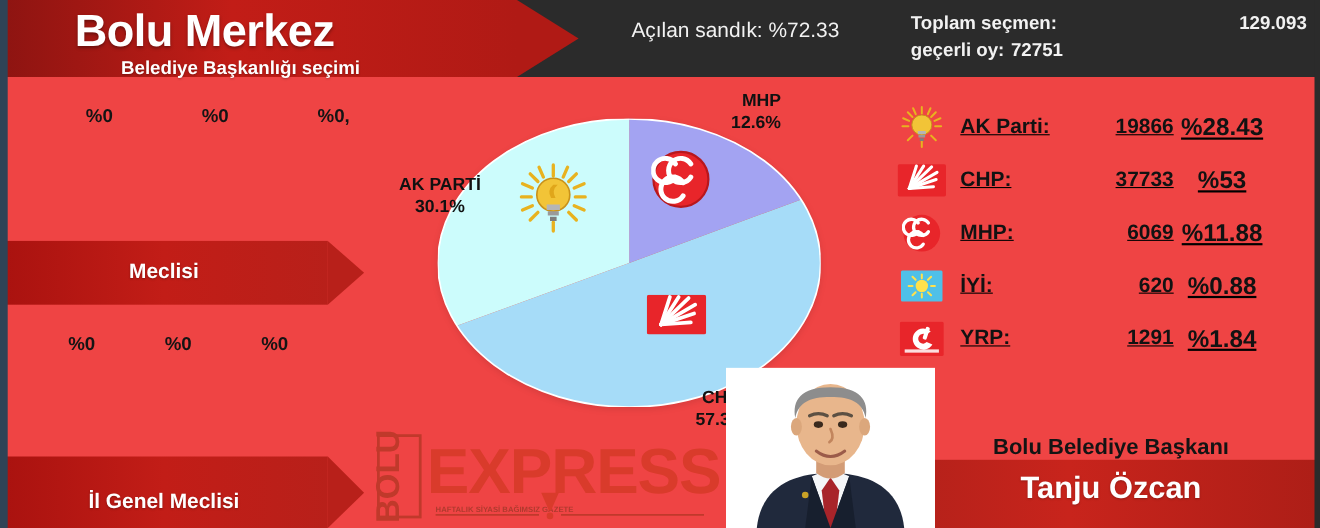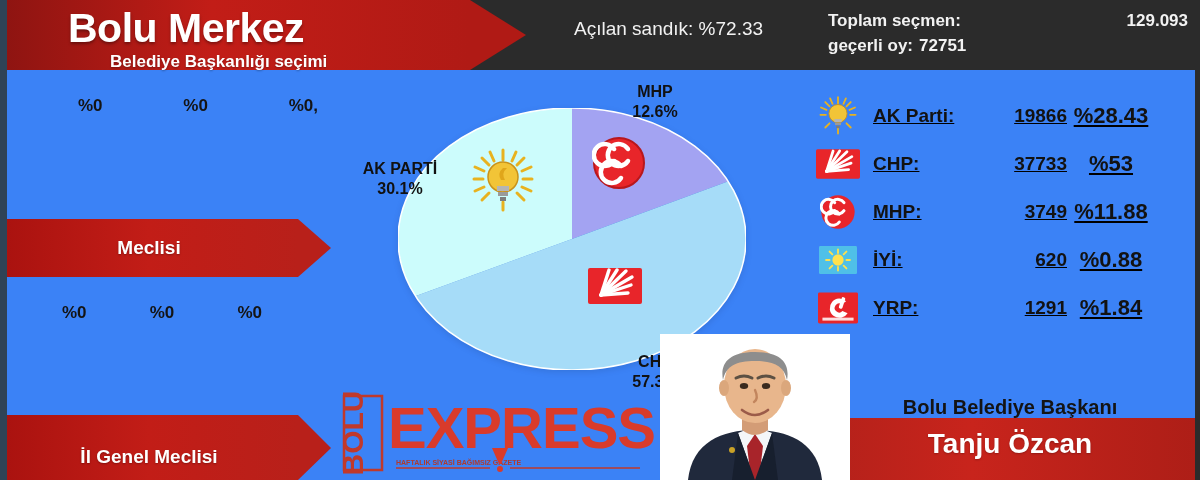--- a/index.html
+++ b/index.html
@@ -3,21 +3,21 @@
 <meta charset="utf-8">
 <title>Bolu Merkez Secim Sonuclari</title>
 <style>
   html,body{margin:0;padding:0;}
   body{
     width:1200px;height:480px;overflow:hidden;
     background:#ffffff;
     font-family:"Liberation Sans", sans-serif;
     position:relative;
   }
-  .stage{position:absolute;left:0;top:0;width:1200px;height:480px;background:#3b82f6;overflow:hidden;}
+  .stage{position:absolute;left:0;top:0;width:1200px;height:480px;background:#ef4444;overflow:hidden;}
 
   
   .edge-strip{position:absolute;left:0;top:0;width:7px;height:480px;background:#2f4356;z-index:30;}
   .edge-strip-r{position:absolute;right:0;top:0;width:5px;height:480px;background:#2b2b2b;z-index:30;}
 
   
   .header{position:absolute;left:0;top:0;width:1200px;height:70px;background:#2b2b2b;z-index:10;}
   .header-banner{
     position:absolute;left:0;top:0;width:470px;height:70px;
     background:linear-gradient(90deg,#8d1411 0%,#c21d17 45%,#b01a15 100%);
@@ -69,21 +69,21 @@
   }
   .banner-meclis{top:219px;width:298px;font-size:19px;line-height:24px;}
   .banner-genel{top:415px;width:298px;height:84px;font-size:19px;}
   .banner-genel:after{border-top:33px solid transparent;border-bottom:32px solid transparent;}
 
   
   .pie-wrap{position:absolute;left:398px;top:108px;width:348px;height:262px;}
   .pie{width:348px;height:262px;display:block;filter:drop-shadow(0 2px 3px rgba(0,0,0,.10));}
   .pie-label{position:absolute;text-align:center;font-size:16px;font-weight:bold;color:#111;line-height:20px;}
   .lbl-akp{left:340px;top:128px;width:120px;margin-top:31px;}
-  .lbl-mhp{left:600px;top:82px;width:110px;}
+  .lbl-mhp{left:600px;top:82px;width:110px;text-align:right;}
   .lbl-chp{left:600px;top:352px;width:110px;}
 
   
   .pie-mark{position:absolute;}
   .mark-akp{left:470px;top:148px;}
   .mark-mhp{left:592px;top:136px;}
   .mark-chp{left:588px;top:268px;}
 
   
   .results{position:absolute;left:815px;top:92px;width:360px;text-decoration:underline;}
@@ -299,21 +299,21 @@
         <svg width="36" height="36" viewBox="0 0 54 54">
           <circle cx="27" cy="27" r="25" fill="#e8252a"></circle>
           <g fill="none" stroke="#ffffff" stroke-width="4.5" stroke-linecap="round">
             <path d="M22,13 a11,11 0 1,0 0,12"></path>
             <path d="M36,13 a11,11 0 1,0 0,12"></path>
             <path d="M29,30 a11,11 0 1,0 0,12"></path>
           </g>
         </svg>
       </div>
       <div class="res-name">MHP:</div>
-      <div class="res-votes">3749</div>
+      <div class="res-votes">6069</div>
       <div class="res-pct">%11.88</div>
     </div>
 
     <div class="res-row">
       <div class="res-logo">
         <svg width="38" height="30" viewBox="0 0 54 40">
           <rect x="0" y="0" width="54" height="40" rx="2" fill="#4fc0e8"></rect>
           <circle cx="27" cy="20" r="8" fill="#ffe14d"></circle>
           <g stroke="#ffe14d" stroke-width="2.6" stroke-linecap="round">
             <line x1="27" y1="5" x2="27" y2="10"></line>

